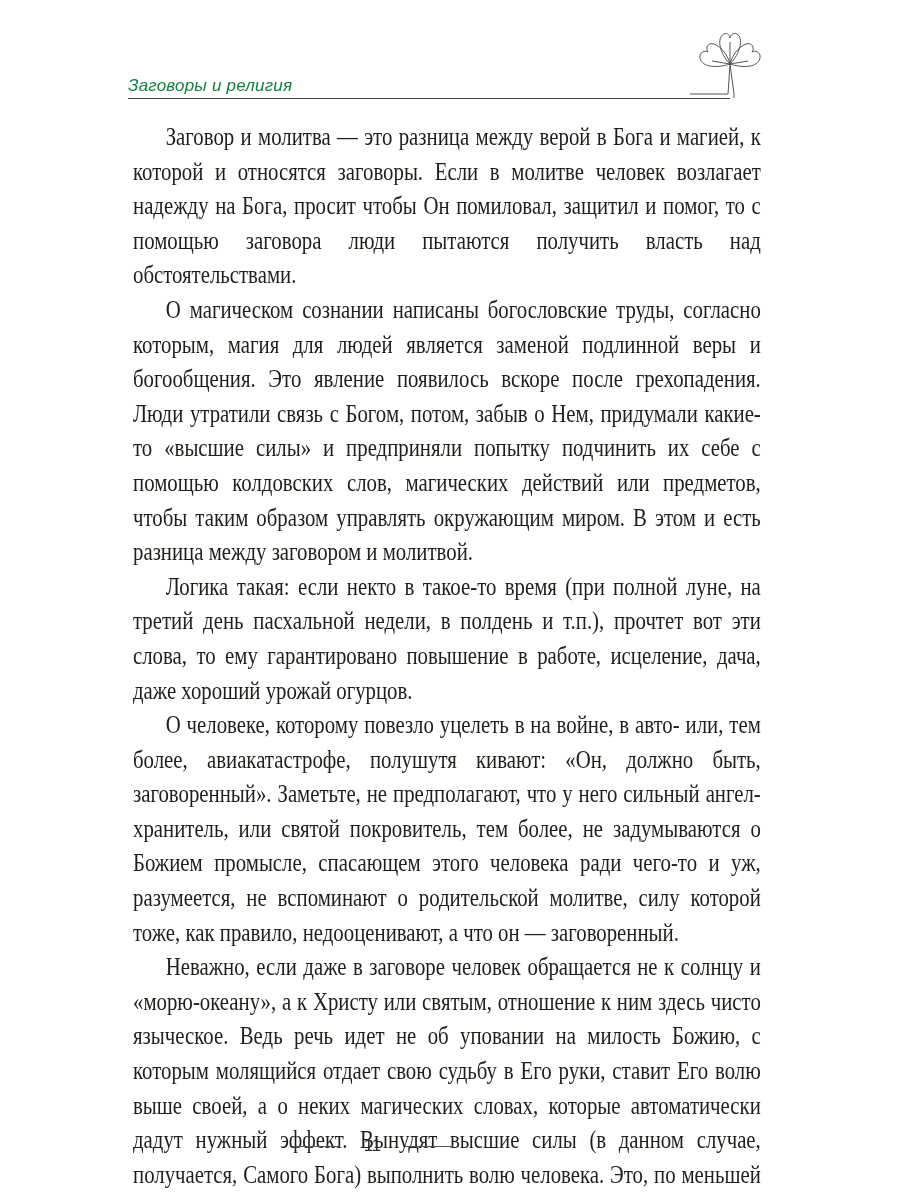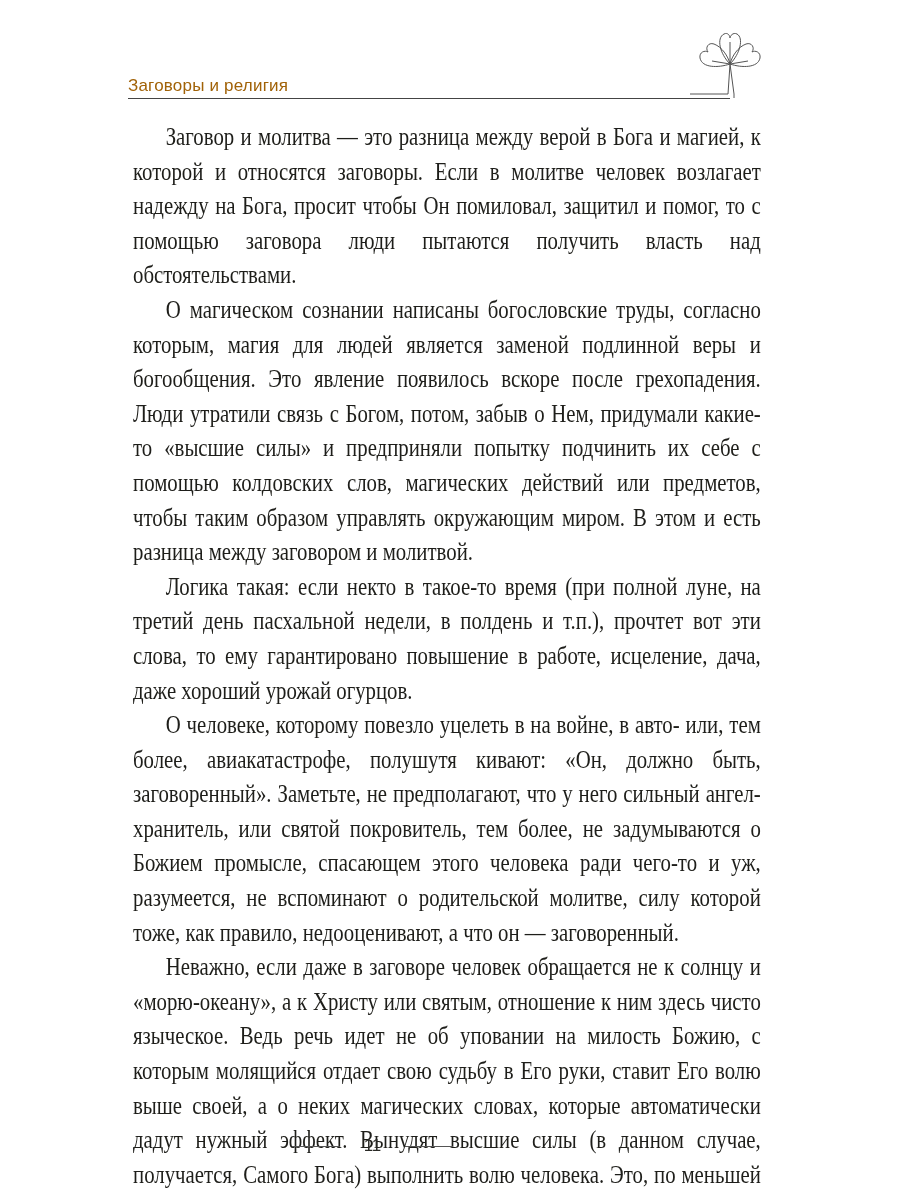--- a/index.html
+++ b/index.html
@@ -5,22 +5,23 @@
   html, body { margin: 0; padding: 0; }
   body {
     width: 900px; height: 1200px; background: #ffffff; position: relative; overflow: hidden;
     font-family: "Liberation Serif", serif; color: #1e1e1a;
   }
   .header {
     position: absolute; left: 128px; top: 68px; width: 600px; height: 30px;
   }
   .header-title {
     position: absolute; left: 0; top: 8px;
-    font-family: "Liberation Sans", sans-serif; font-size: 17px; color: #a16207;
+    font-family: "Liberation Sans", sans-serif; font-size: 17px; color: #15803d;
     letter-spacing: 0.2px;
+    font-style: italic;
   }
   .header-rule {
     position: absolute; left: 128px; top: 98px; width: 602px; height: 1px; background: #444;
   }
   .clover {
     position: absolute; left: 690px; top: 28px; width: 80px; height: 76px;
   }
   .body-text {
     position: absolute; left: 133px; top: 120px; width: 630px;
     font-size: 24.2px; line-height: 34.6px; text-align: justify;

